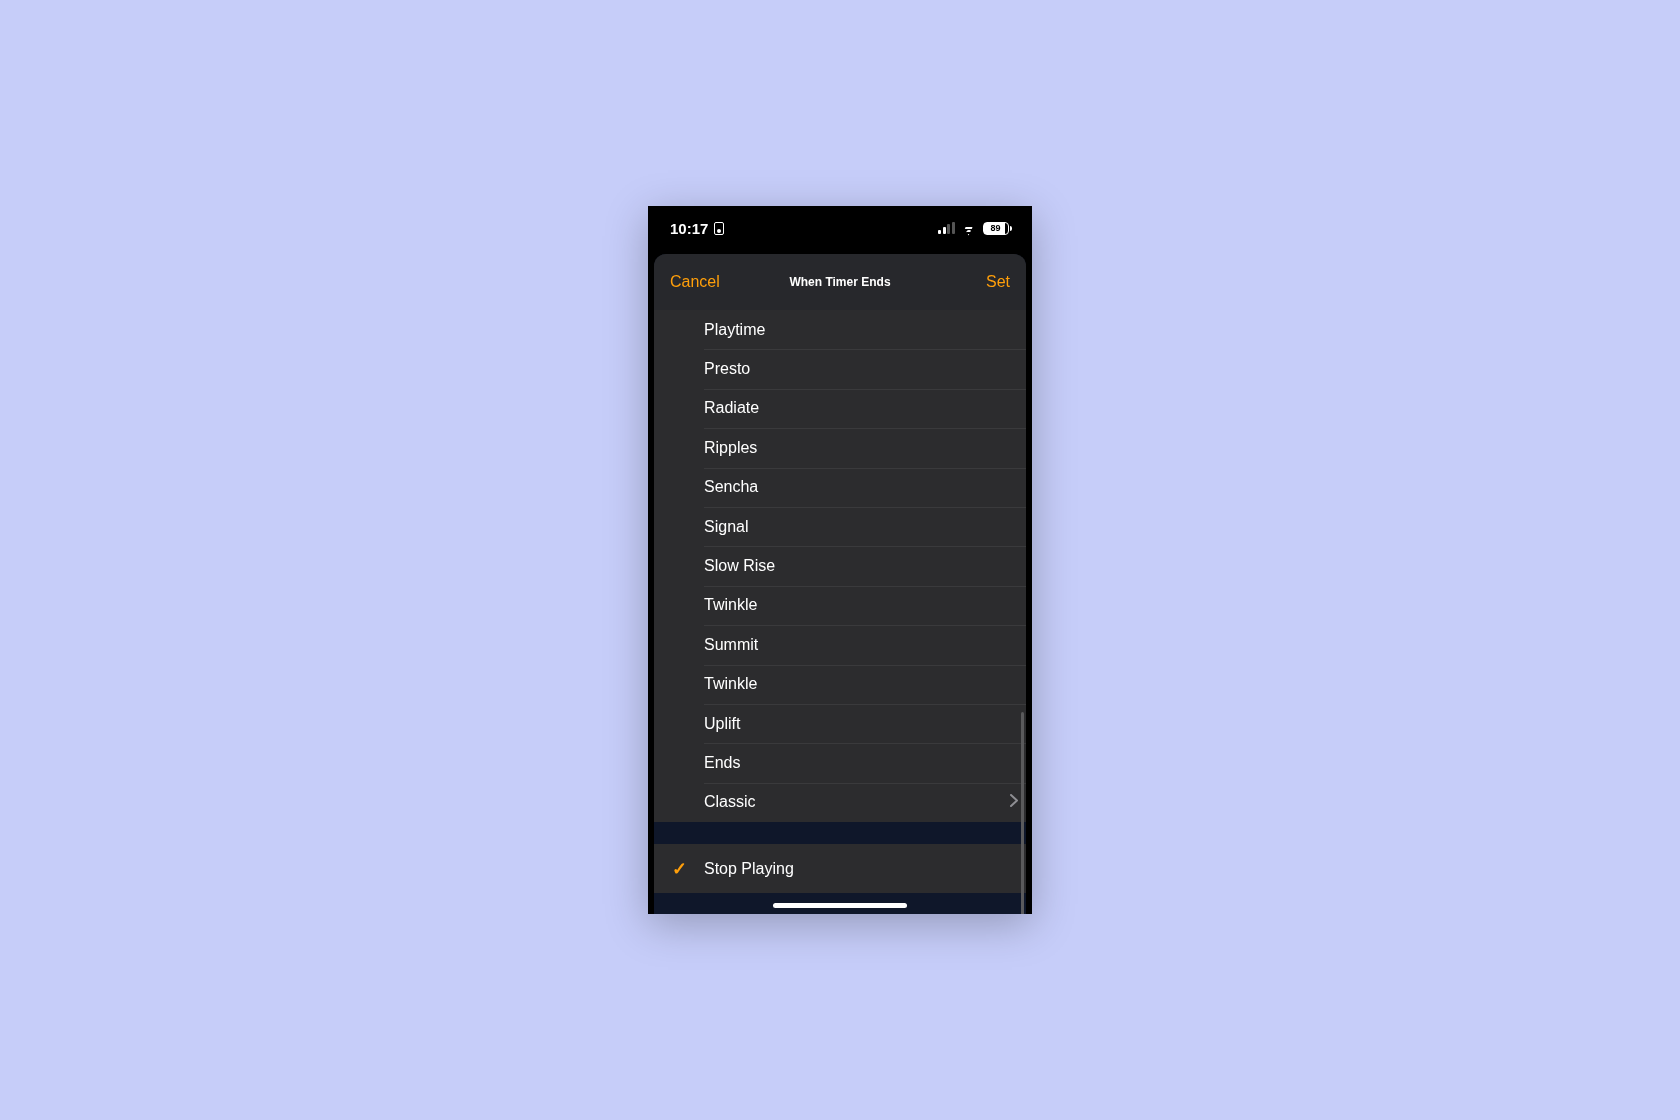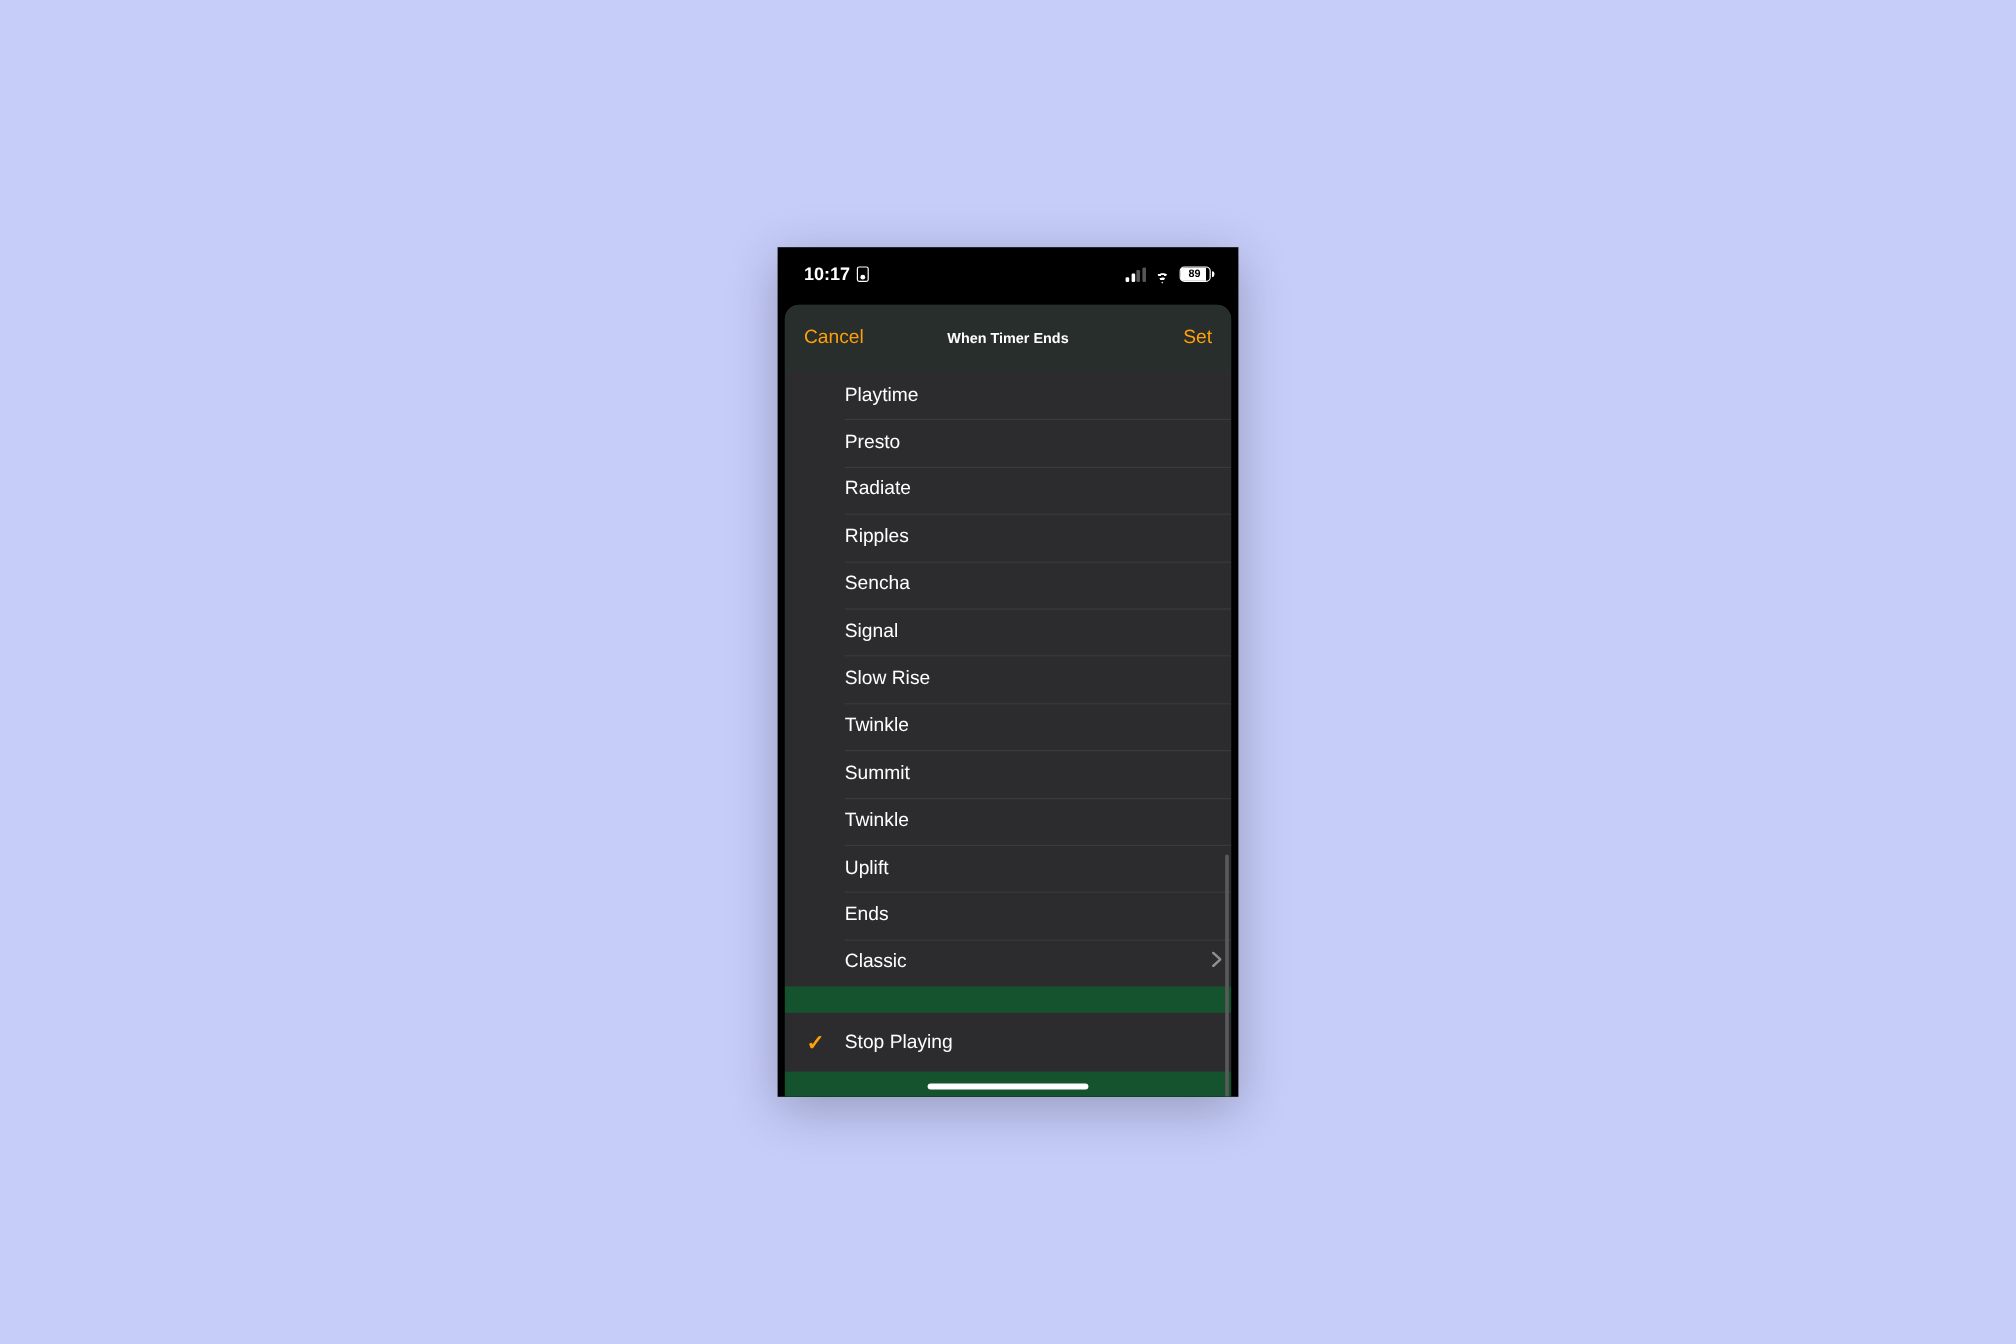--- a/index.html
+++ b/index.html
@@ -34,21 +34,21 @@
     font-weight: 600;
   }
   .status-left { display: flex; align-items: center; gap: 4px; }
   .status-left .card-icon {
     width: 10px; height: 13px; border: 1.5px solid #fff; border-radius: 2px;
     position: relative; display: inline-block; margin-left: 2px;
   }
   .status-left .card-icon::after {
     content: ""; position: absolute; left: 2px; top: 6px; width: 4px; height: 4px; background:#fff; border-radius:50%;
   }
-  .status-right { display: flex; align-items: flex-end; gap: 6px; }
+  .status-right { display: flex; align-items: flex-start; gap: 6px; }
   .signal {
     display: inline-flex; align-items: flex-end; gap: 1.5px; height: 12px;
   }
   .signal span { width: 3px; background:#fff; border-radius:1px; }
   .signal span.dim { background:#555; }
   .signal .b1 { height:4px } .signal .b2 { height:7px } .signal .b3 { height:10px } .signal .b4 { height:12px }
   .wifi {
     width: 16px; height: 12px; position: relative;
   }
   .wifi::before {
@@ -67,21 +67,21 @@
     width: 26px; height: 13px; border: 1.5px solid #fff; border-radius: 4px;
     position: relative; background: linear-gradient(to right, #fff 89%, transparent 89%);
     display:flex; align-items:center; justify-content:center;
     color:#000; font-size:9px; font-weight:700;
   }
   .battery-tip { width:2px; height:5px; background:#fff; margin-left:1.5px; border-radius:0 2px 2px 0; }
 
   
   .sheet {
     position:absolute; left:6px; right:6px; top:48px; bottom:0;
-    background:#14532d;
+    background:#0f172a;
     border-top-left-radius: 12px;
     border-top-right-radius: 12px;
     overflow:hidden;
   }
   .nav {
     height: 56px;
     display:flex; align-items:center; justify-content:space-between;
     padding: 0 16px;
     background: rgba(42,42,44,0.9);
     position:relative;

